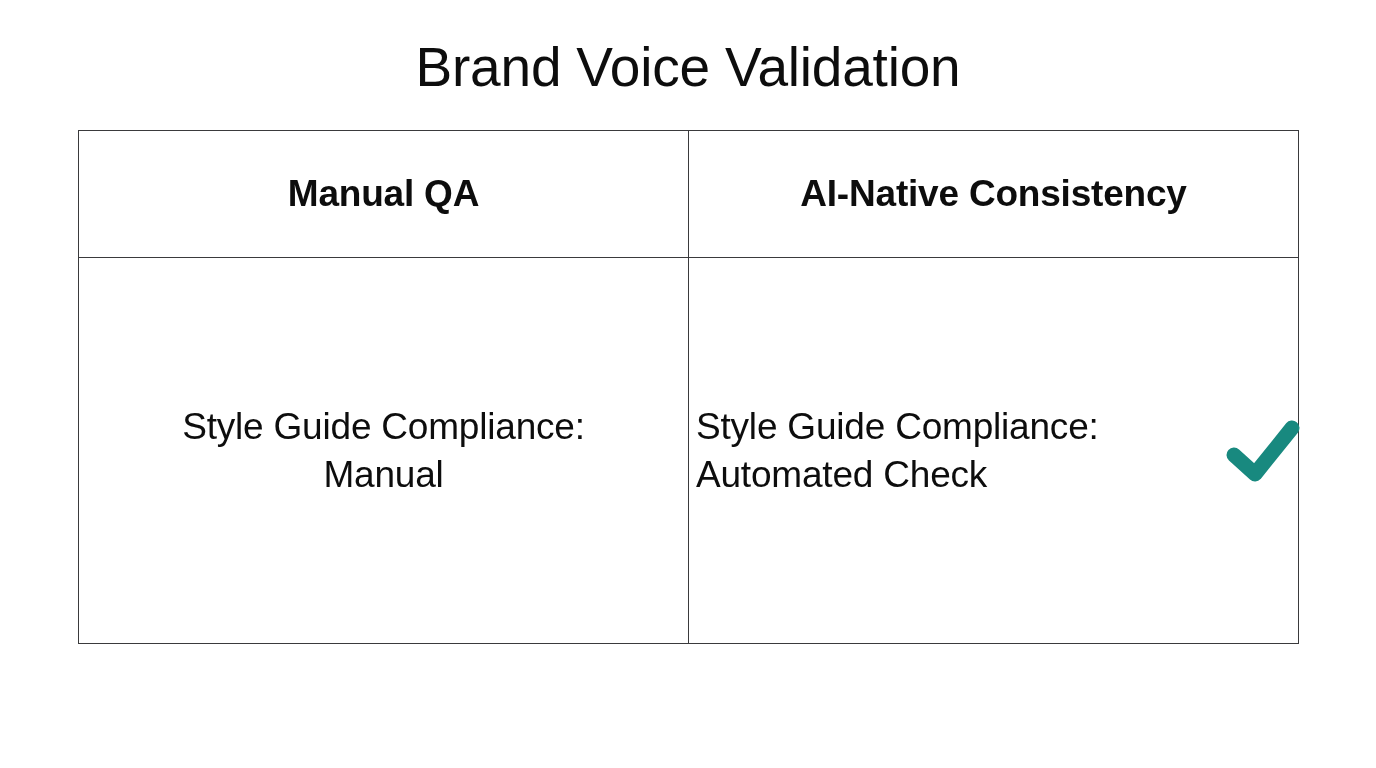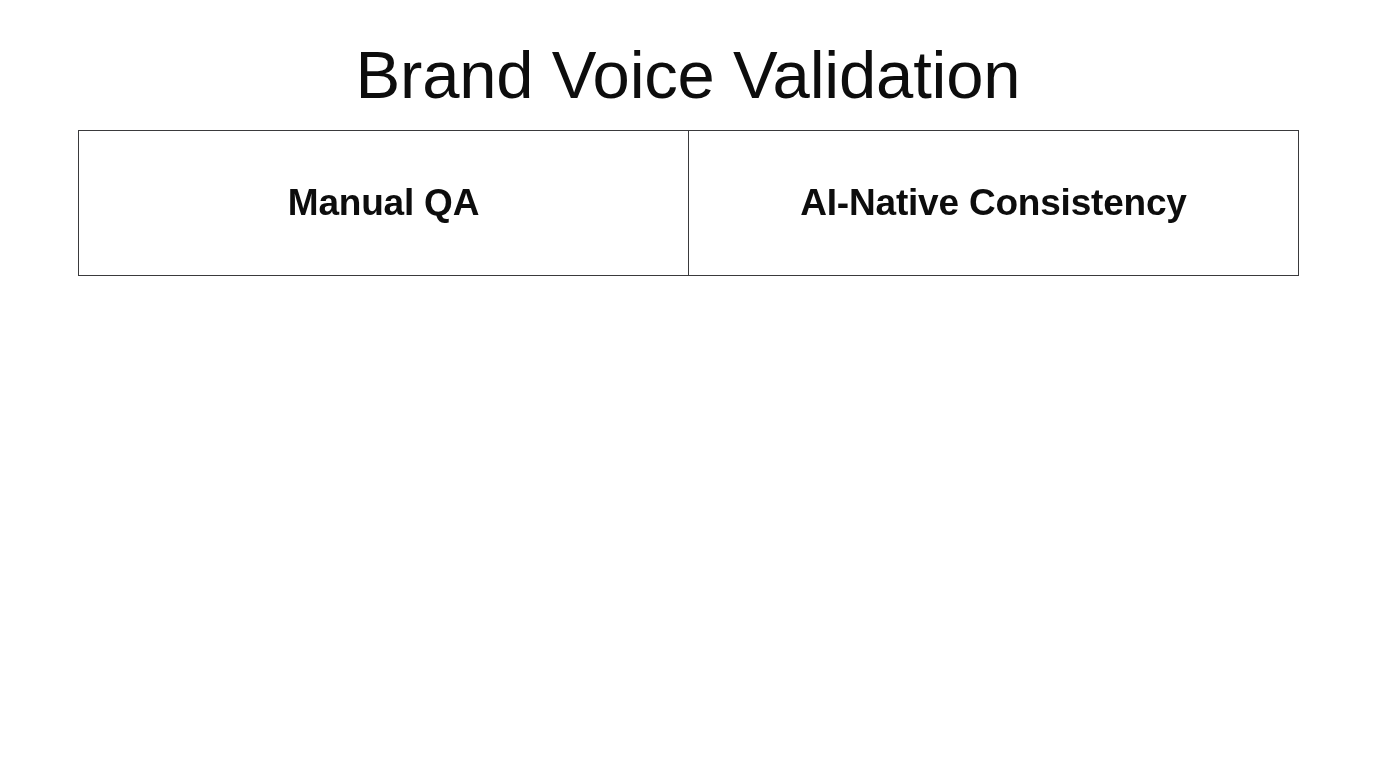--- a/index.html
+++ b/index.html
@@ -25,21 +25,21 @@
     box-sizing: border-box;
   }
 
   
   .title {
     position: absolute;
     left: 0;
     top: 36px;
     width: 1376px;
     text-align: center;
-    font-size: 67px;
+    font-size: 55px;
     font-weight: 400;
     letter-spacing: -0.2px;
     line-height: 1.15;
     color: #0d0d0d;
     white-space: nowrap;
   }
 
   
   .table-wrap {
     position: absolute;
@@ -52,21 +52,21 @@
   table.compare {
     width: 1220px;
     height: 514px;
     border-collapse: collapse;
     table-layout: fixed;
   }
 
   table.compare td,
   table.compare th {
     border: 1.6px solid #3a3a3c;
-    padding: 16px;
+    padding: 7px;
     vertical-align: middle;
     background: #ffffff;
   }
 
   .col-left  { width: 610px; }
   .col-right { width: 610px; }
 
   
   .hdr-cell {
     height: 112px;
@@ -159,18 +159,39 @@
           <th class="hdr-cell">
             <div class="hdr-text">AI-Native Consistency</div>
           </th>
         </tr>
       </thead>
 
       <tbody>
 
 
 
+        <tr class="row-tall">
+          <td class="cell-left">
+            <div class="cell-text">
+              <span class="line">Style Guide Compliance:</span>
+              <span class="line">Manual</span>
+            </div>
+          </td>
+          <td class="cell-right">
+            <div class="right-inner stacked">
+              <div class="cell-text">
+                <span class="line">Style Guide Compliance:</span>
+                <span class="line">Automated Check</span>
+              </div>
+            </div>
+            <span class="check check-r3">
+              <svg width="78" height="68" viewBox="0 0 78 68" aria-hidden="true">
+                <path d="M10 38 L31 57 L68 11" fill="none" stroke="#18897F" stroke-width="15" stroke-linecap="round" stroke-linejoin="round"></path>
+              </svg>
+            </span>
+          </td>
+        </tr>
 
       </tbody>
     </table>
   </div>
 
 </div>
 
 </body></html>

